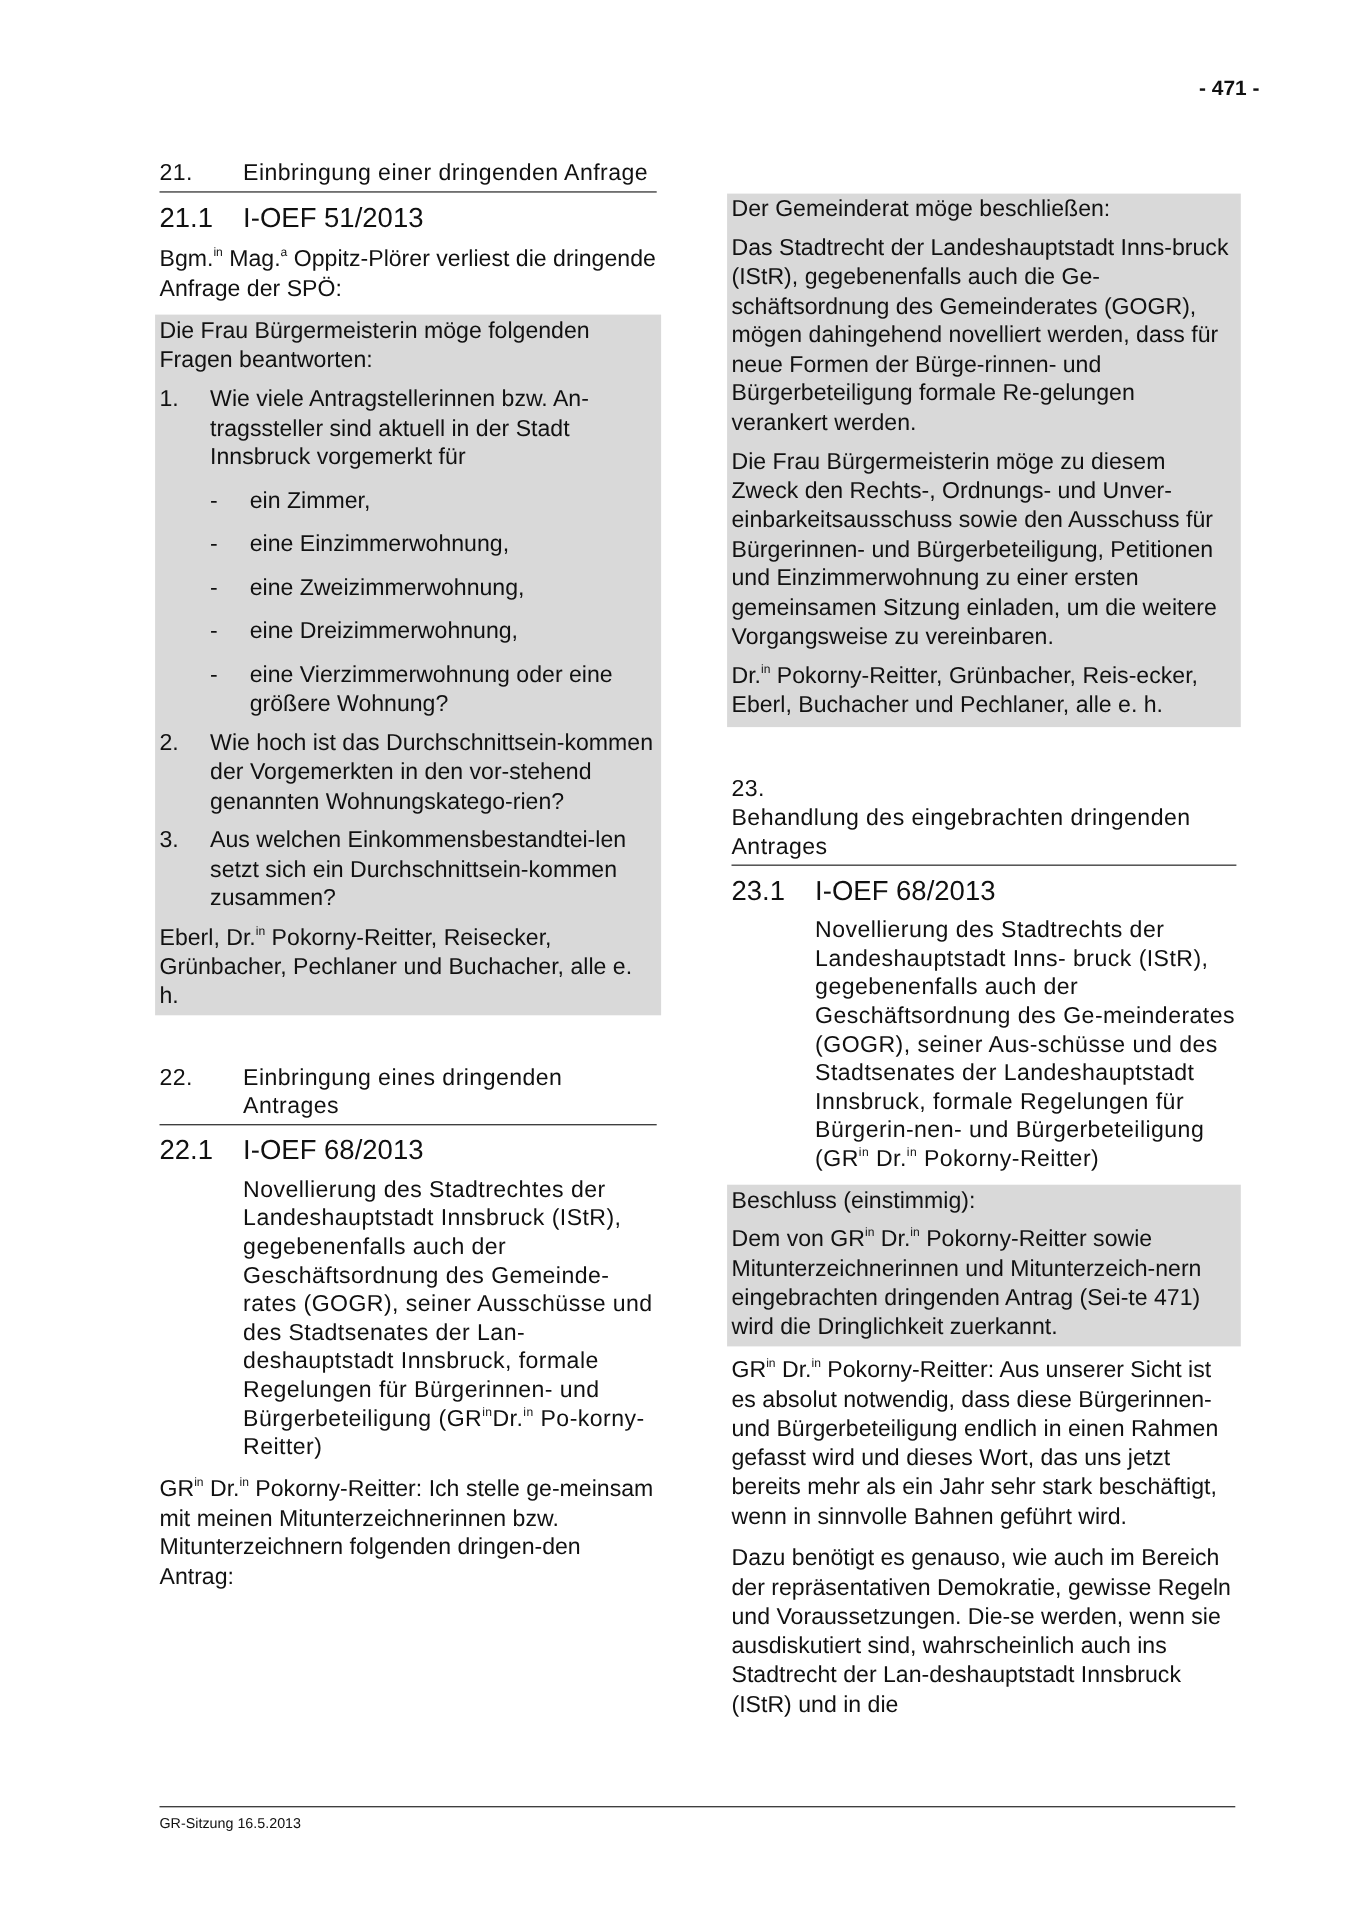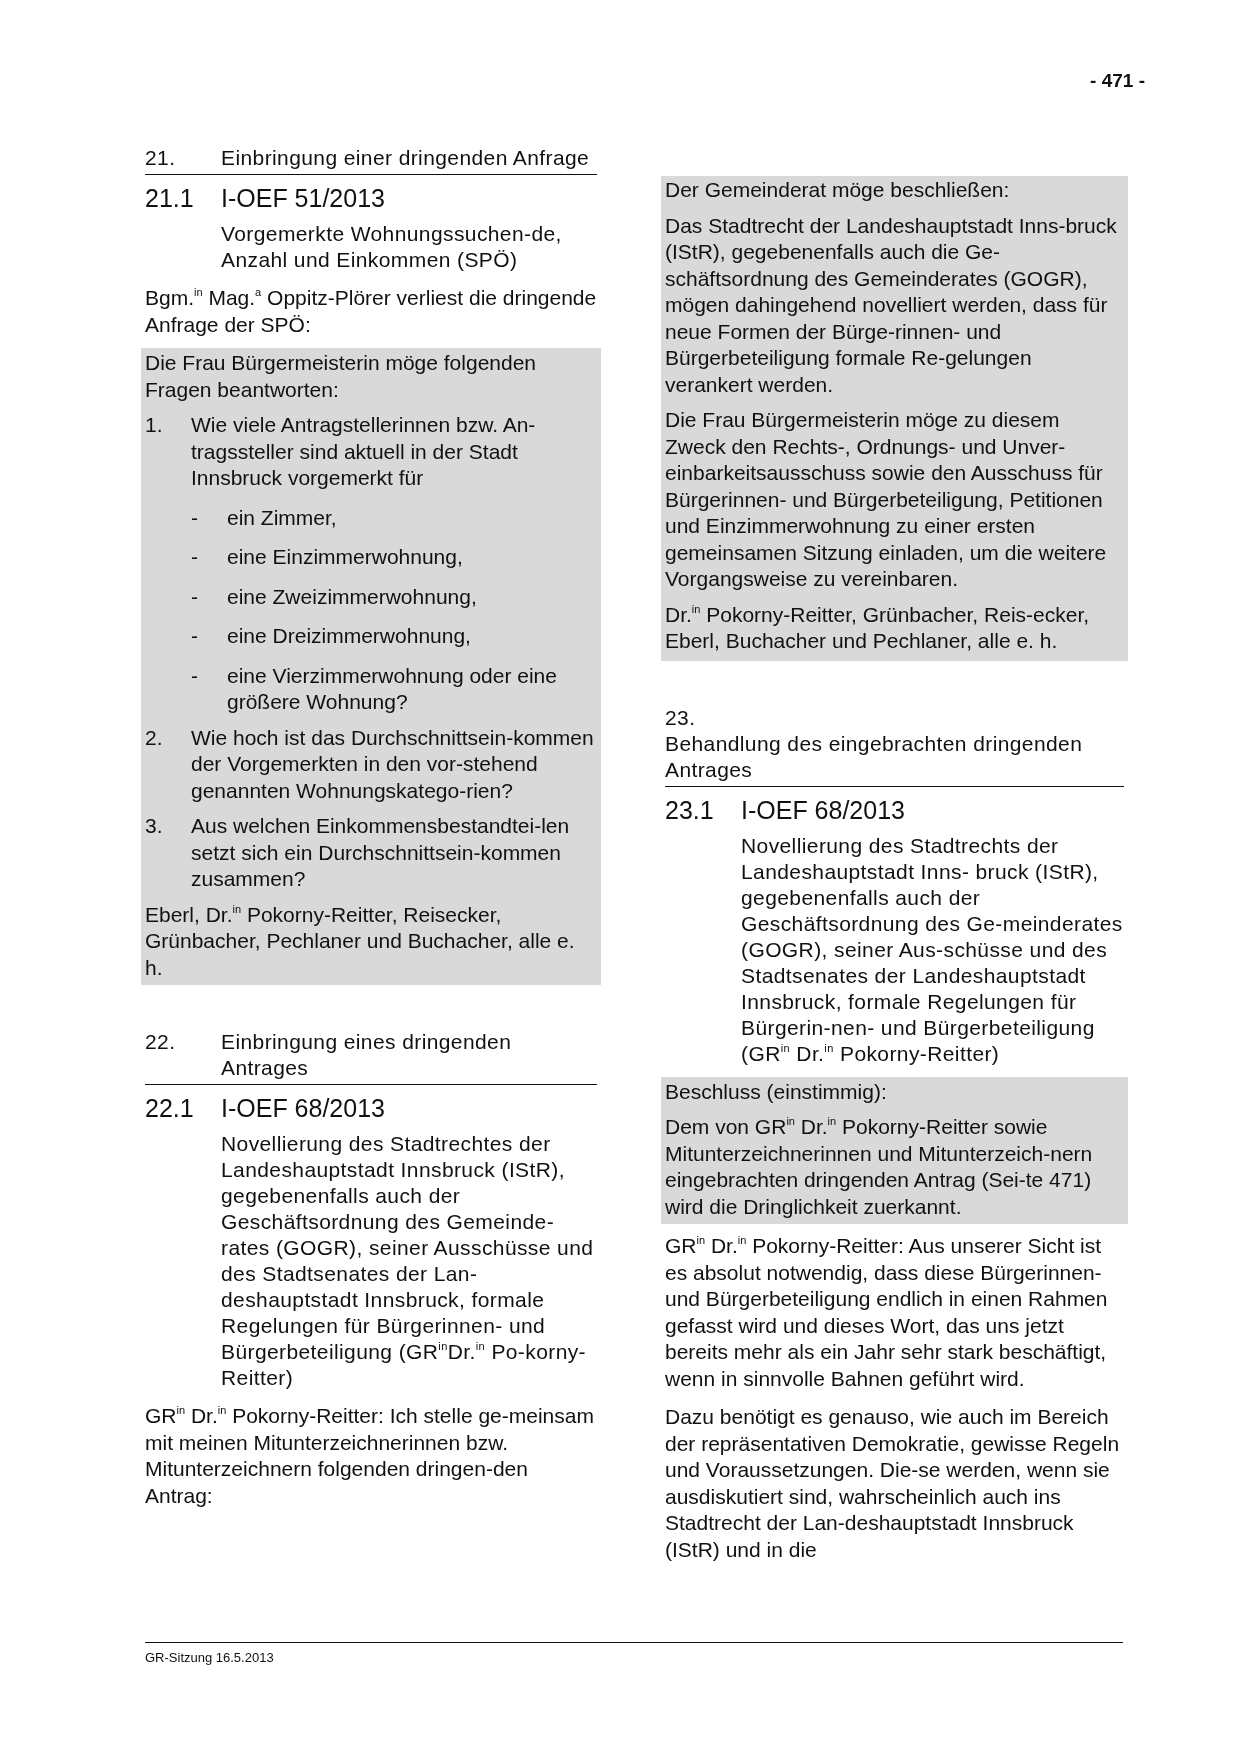--- a/index.html
+++ b/index.html
@@ -59,21 +59,20 @@
 
 <div class="col col-left">
   <div class="heading">
     <span class="num">21.</span>
     <span class="ttl">Einbringung einer dringenden Anfrage</span>
   </div>
   <div class="sub">
     <span class="num">21.1</span>
     <span>I-OEF 51/2013</span>
   </div>
-  <div class="subtitle">Vorgemerkte Wohnungssuchen-de, Anzahl und Einkommen (SPÖ)</div>
 
   <p class="para" style="margin-top:12px;">
     <span>Bgm.</span><sup>in</sup><span> Mag.</span><sup>a</sup><span> Oppitz-Plörer verliest die dringende Anfrage der SPÖ:</span>
   </p>
 
   <div class="shade" style="margin-top:10px; padding-top:2px;">
     <p class="para">Die Frau Bürgermeisterin möge folgenden Fragen beantworten:</p>
     <div class="qitem">
       <span class="qnum">1.</span>
       <span class="qbody">Wie viele Antragstellerinnen bzw. An-tragssteller sind aktuell in der Stadt Innsbruck vorgemerkt für</span>

